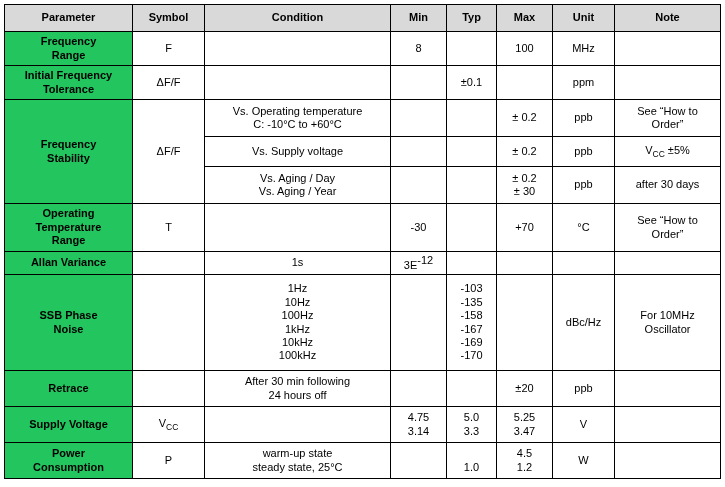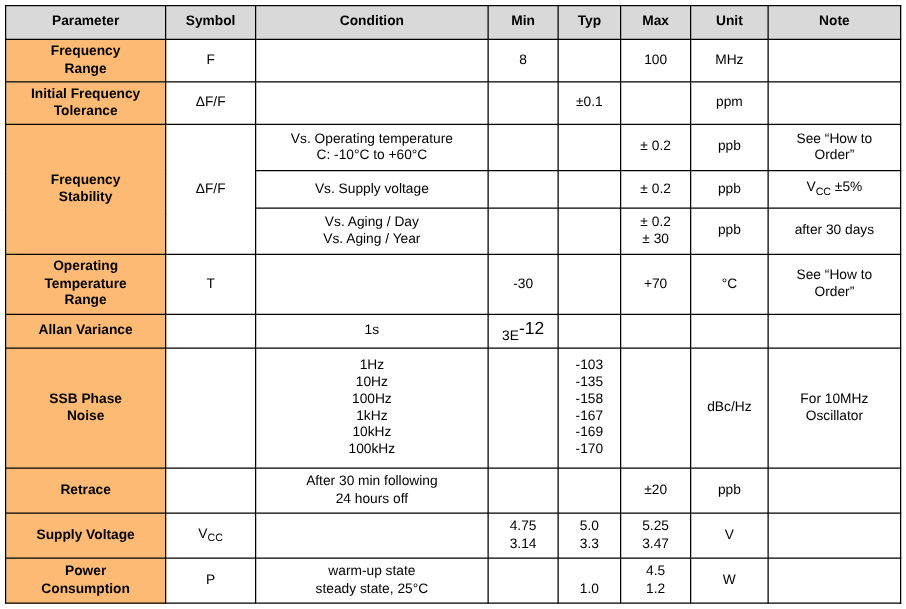--- a/index.html
+++ b/index.html
@@ -34,28 +34,28 @@
     line-height: 1.22;
   }
   thead th {
     background: #d9d9d9;
     font-weight: bold;
     text-align: center;
     height: 22px;
     font-size: 11.5px;
   }
   td.param {
-    background: #fdba74;
+    background: #22c55e;
     font-weight: bold;
     text-align: center;
     font-size: 11.5px;
   }
   td.c { text-align: center; }
   .sub { font-size: 8.5px; vertical-align: sub; text-align: right; }
-  .sup { font-size: 14px; vertical-align: super; }
+  .sup { font-size: 11px; vertical-align: super; }
   .multi { line-height: 1.25; }
   
   col.c-param { width: 128px; }
   col.c-symbol { width: 72px; }
   col.c-cond { width: 186px; }
   col.c-min { width: 56px; }
   col.c-typ { width: 50px; }
   col.c-max { width: 56px; }
   col.c-unit { width: 62px; }
   col.c-note { width: 106px; }

